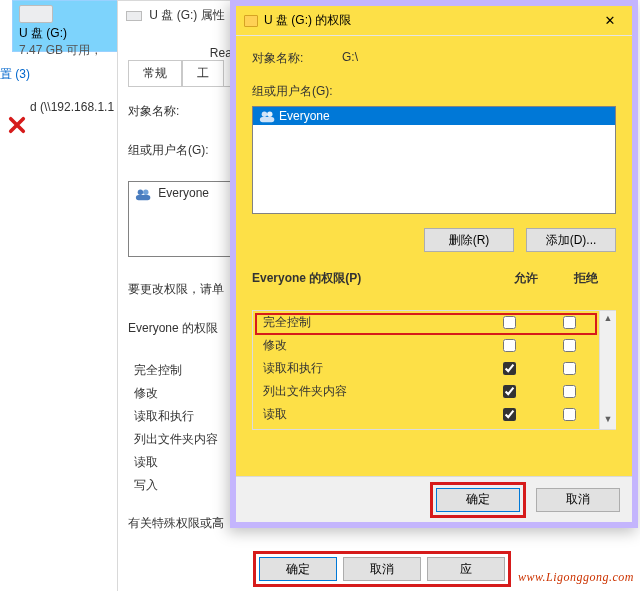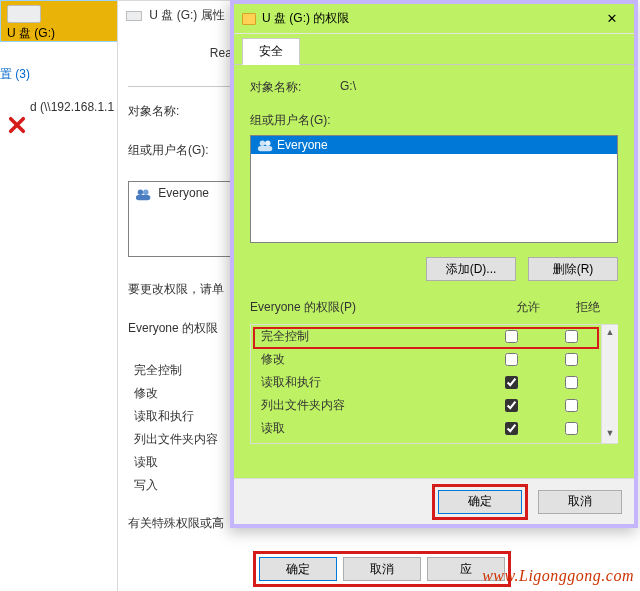--- a/index.html
+++ b/index.html
@@ -1,19 +1,19 @@
 <!DOCTYPE html>
 <html><head>
 <meta charset="utf-8">
 <style>
   * { box-sizing: border-box; font-family: "Microsoft YaHei", "Segoe UI", Tahoma, sans-serif; font-size: 12px; }
   body { margin: 0; background: #fff; width: 640px; height: 591px; position: relative; overflow: hidden; }
 
   
-  .bg-drive { position: absolute; left: 0; top: 0; width: 118px; height: 42px; background: #eab308; border: 1px solid #99d1ff; padding: 4px 6px; }
+  .bg-drive { position: absolute; left: 12px; top: 0; width: 118px; height: 52px; background: #7dd3fc; border: 1px solid #99d1ff; padding: 4px 6px; }
   .bg-drive .hdd { width: 34px; height: 18px; background: #ecedef; border: 1px solid #bcbcbc; border-radius: 2px; margin-bottom: 2px; }
   .bg-drive .cap { display: block; color: #555; }
 
   .cfg-link { position: absolute; left: 0; top: 66px; color: #0066cc; }
   .net-item { position: absolute; left: 30px; top: 100px; color: #333; }
   .net-ico { position: absolute; left: 8px; top: 116px; width: 18px; height: 18px; }
 
   
   .props-back { position: absolute; left: 117px; top: 0; width: 250px; height: 591px; background: #fff; border-left: 1px solid #d9d9d9; border-top: 1px solid #d9d9d9; }
   .props-title { padding: 6px 8px; color: #333; }
@@ -24,79 +24,84 @@
   .props-tab { border: 1px solid #c9c9c9; border-bottom: none; padding: 4px 14px; background: #fff; color: #333; }
   .props-body { border-top: 1px solid #c9c9c9; margin: 0 10px; padding-top: 16px; color: #333; }
   .props-body .lbl { margin-bottom: 22px; }
   .props-list { border: 1px solid #828282; height: 76px; padding: 4px 6px; margin-bottom: 24px; }
   .grp-ico { display:inline-block; width:18px; height:14px; vertical-align:middle; margin-right:2px;}
   .btns-back { position: absolute; bottom: 4px; left: 135px; display:flex; gap:6px; border:3px solid #d61b1b; padding:3px;}
   .btns-back button { width: 78px; height: 24px; background: #e1e1e1; border: 1px solid #adadad; }
   .btns-back button.def { border:1px solid #0078d7;}
 
   
-  .perm { position: absolute; left: 230px; top: 0; width: 408px; height: 528px; background: #bef264; border: 4px solid #c4b5fd; box-shadow: -2px 4px 14px rgba(0,0,0,.25); }
+  .perm { position: absolute; left: 230px; top: 0; width: 408px; height: 528px; background: #fde047; border: 6px solid #c4b5fd; box-shadow: -2px 4px 14px rgba(0,0,0,.25); }
   .perm-titlebar { height: 30px; display:flex; align-items:center; padding: 0 0 0 8px; border-bottom: 1px solid #e5e5e5;}
   .perm-titlebar .folder { width:14px; height:12px; background:#ffd155; border:1px solid #d6a323; border-radius:1px; margin-right:6px;}
   .perm-titlebar .ttl { flex:1; }
   .perm-titlebar .close { width: 44px; height: 28px; text-align:center; line-height:28px; font-size:13px; font-family: Arial, sans-serif;}
 
   .perm-tabs { display:flex; padding: 4px 0 0 8px; border-bottom:1px solid #c9c9c9; }
   .perm-tab { border:1px solid #c9c9c9; border-bottom:1px solid #fff; padding:4px 16px; margin-bottom:-1px; background:#fff;}
 
   .perm-body { padding: 14px 16px 0 16px; color:#333; }
   .row { display:flex; margin-bottom: 16px; }
   .row .k { width: 90px; }
   .list-front { border:1px solid #828282; height:108px; background:#fff; margin-bottom:14px;}
   .list-front .sel { background:#0078d7; color:#fff; padding:2px 6px; display:flex; align-items:center;}
 
   .add-del { display:flex; justify-content:flex-end; gap:12px; margin-bottom:18px;}
   .add-del button { width:90px; height:24px; background:#e1e1e1; border:1px solid #adadad; padding:0 4px;}
 
-  .perm-head { display:flex; margin-bottom:8px;}
+  .perm-head { display:flex; margin-bottom:23px;font-weight:bold;}
   .perm-head .name { flex:1; }
   .perm-head .col { width:60px; text-align:center; }
   .perm-grid { border:1px solid #dcdcdc; border-right:none; height:120px; position:relative; overflow:hidden;}
   .perm-grid .scroll { position:absolute; right:0; top:0; width:17px; height:100%; background:#f0f0f0; border-left:1px solid #dcdcdc;}
   .perm-grid .scroll .arr { height:17px; text-align:center; line-height:15px; color:#606060; font-size:9px;}
   .perm-rows { margin-right:17px;}
   .perm-row { display:flex; align-items:center; height:23px; padding-left:10px;}
   .perm-row .nm { flex:1; }
   .perm-row .cb { width:60px; text-align:center;}
   .perm-row input[type=checkbox]{ width:13px; height:13px; accent-color:#333;}
   .red-box { position:absolute; border:2px solid #d61b1b; pointer-events:none;}
 
   .perm-footer { position:absolute; bottom:0; left:0; right:0; height:46px; background:#f0f0f0; border-top:1px solid #d9d9d9; display:flex; justify-content:flex-end; align-items:center; gap:10px; padding-right:12px;}
   .perm-footer button { width:84px; height:24px; background:#e1e1e1; border:1px solid #adadad;}
   .perm-footer .ok-wrap { border:3px solid #d61b1b; padding:3px;}
   .perm-footer .ok-wrap button { border:1px solid #0078d7;}
   .perm-footer button:disabled { color:#a0a0a0;}
 
-  .watermark { position:absolute; right:6px; bottom:6px; color:#cc3300; font-style:italic; font-family: "Times New Roman", serif; font-size:16px; letter-spacing:0.5px; pointer-events:none;}
+  .watermark { position:absolute; right:6px; bottom:6px; color:#cc3300; font-style:italic; font-family: "Times New Roman", serif; font-size:12px; letter-spacing:0.5px; pointer-events:none;}
 </style>
 </head>
 <body>
 
 <div class="bg-drive">
   <div class="hdd"></div>
   <span>U 盘 (G:)</span>
+  <span class="cap">7.47 GB 可用，</span>
 </div>
 <span class="cfg-link">置 (3)</span>
 <span class="net-item">d (\\192.168.1.1</span>
 <svg class="net-ico" viewBox="0 0 20 20">
     <path d="M3 3 L17 17 M17 3 L3 17" stroke="#d61b1b" stroke-width="4" stroke-linecap="round"></path>
   </svg>
 
 <div class="props-back">
   <div class="props-title">
     <span class="hdd2"></span>
     <span>U 盘 (G:) 属性</span>
   </div>
   <div class="props-tabsbar">
     <div class="props-ready">ReadyBoost</div>
+    <div class="props-tabs">
+      <div class="props-tab">常规</div>
+      <div class="props-tab">工</div>
+    </div>
   </div>
   <div class="props-body">
     <div class="lbl">对象名称:</div>
     <div class="lbl">组或用户名(G):</div>
     <div class="props-list">
       <span class="grp-ico">
         <svg viewBox="0 0 20 14" width="18" height="14">
             <circle cx="6" cy="5" r="3" fill="#4a7dbf"></circle>
             <circle cx="12" cy="5" r="3" fill="#6fa0d8"></circle>
             <rect x="1" y="8" width="16" height="6" rx="3" fill="#4a7dbf"></rect>
@@ -122,44 +127,41 @@
     <button>应</button>
   </div>
 </div>
 
 <div class="perm">
   <div class="perm-titlebar">
     <span class="folder"></span>
     <span class="ttl">U 盘 (G:) 的权限</span>
     <span class="close">✕</span>
   </div>
-  <div class="perm-tabs">
-    <div class="perm-tab">安全</div>
-  </div>
   <div class="perm-body">
     <div class="row">
       <span class="k">对象名称:</span>
       <span>G:\</span>
     </div>
     <div style="margin-bottom:6px">组或用户名(G):</div>
     <div class="list-front">
       <div class="sel">
         <span class="grp-ico">
           <svg viewBox="0 0 20 14" width="18" height="14">
               <circle cx="6" cy="5" r="3" fill="#cfe3f7"></circle>
               <circle cx="12" cy="5" r="3" fill="#e5f1fb"></circle>
               <rect x="1" y="8" width="16" height="6" rx="3" fill="#cfe3f7"></rect>
             </svg>
         </span>
         <span>Everyone</span>
       </div>
     </div>
     <div class="add-del">
+      <button>删除(R)</button>
       <button>添加(D)...</button>
-      <button>删除(R)</button>
     </div>
     <div class="perm-head">
       <span class="name">Everyone 的权限(P)</span>
       <span class="col">允许</span>
       <span class="col">拒绝</span>
     </div>
     <div class="perm-grid">
       <div class="perm-rows" id="perm-rows">
           <div class="perm-row">
             <span class="nm">完全控制</span>

